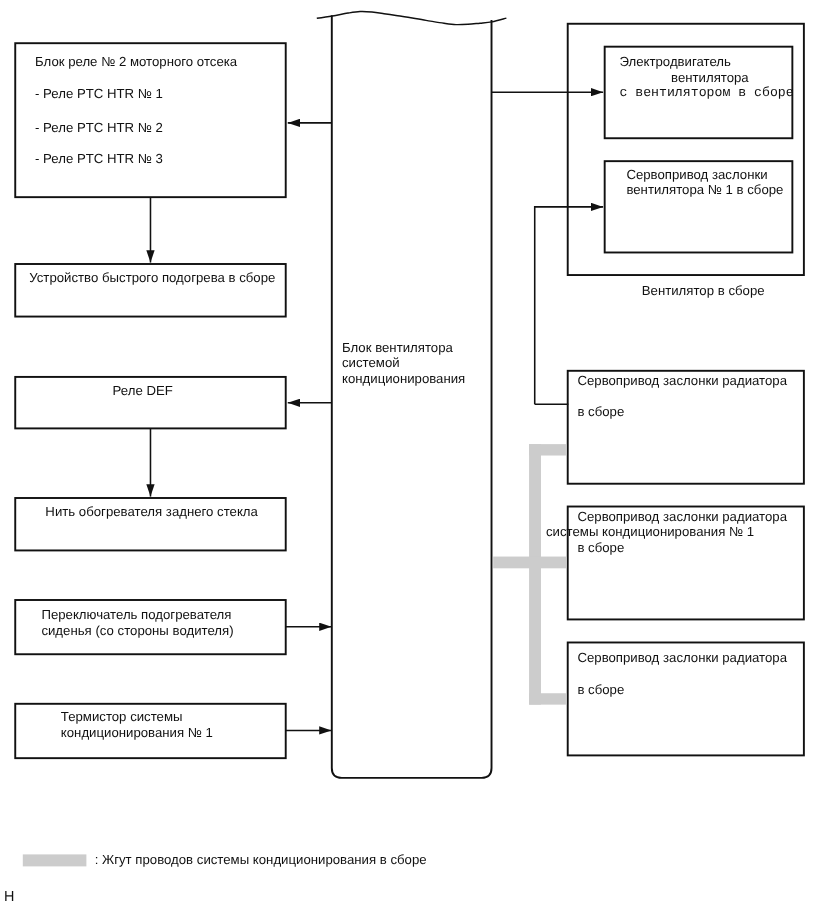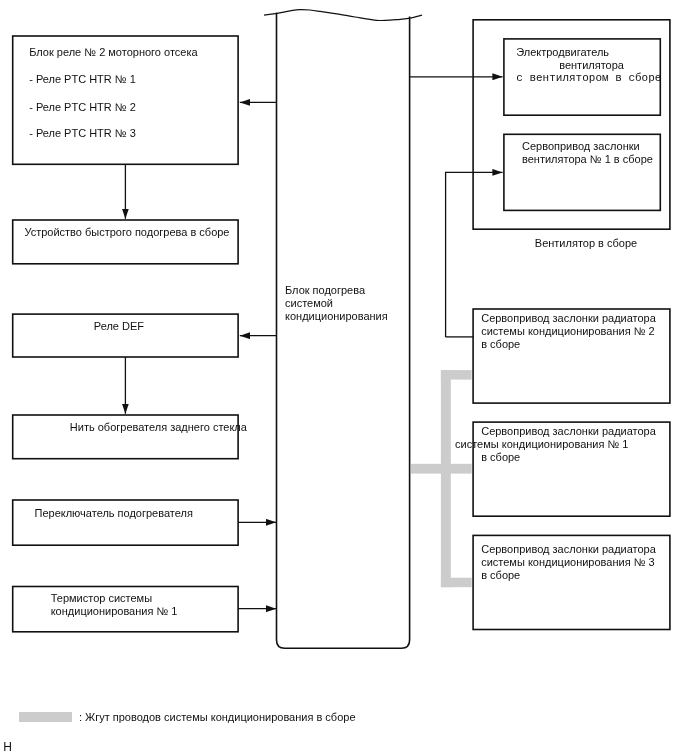--- a/index.html
+++ b/index.html
@@ -79,37 +79,36 @@
   <div class="hit" style="left:472.3px;top:421.3px;width:198.4px;height:95.7px;"></div>
   <div class="hit" style="left:472.3px;top:534.6px;width:198.4px;height:95.7px;"></div>
   <div class="hit" style="left:275.7px;top:12.0px;width:134.7px;height:637.1px;"></div>
 
   <div class="txt" style="left:29.2px;top:45.6px;">Блок реле № 2 моторного отсека</div>
   <div class="txt" style="left:29.2px;top:73.1px;">- Реле PTC HTR № 1</div>
   <div class="txt" style="left:29.2px;top:100.5px;">- Реле PTC HTR № 2</div>
   <div class="txt" style="left:29.2px;top:127.4px;">- Реле PTC HTR № 3</div>
   <div class="txt" style="left:24.4px;top:225.9px;">Устройство быстрого подогрева в сборе</div>
   <div class="txt" style="left:93.8px;top:319.8px;">Реле DEF</div>
-  <div class="txt" style="left:37.8px;top:420.7px;margin-left:32px;">Нить обогревателя заднего стекла</div>
+  <div class="txt" style="left:37.8px;top:420.7px;">Нить обогревателя заднего стекла</div>
   <div class="txt" style="left:34.5px;top:506.9px;">Переключатель подогревателя</div>
+  <div class="txt" style="left:34.5px;top:520.4px;">сиденья (со стороны водителя)</div>
   <div class="txt" style="left:50.7px;top:591.7px;">Термистор системы</div>
   <div class="txt" style="left:50.7px;top:605.1px;">кондиционирования № 1</div>
-  <div class="txt" style="left:285.0px;top:284.0px;">Блок подогрева</div>
+  <div class="txt" style="left:285.0px;top:284.0px;">Блок вентилятора</div>
   <div class="txt" style="left:285.0px;top:297.0px;">системой</div>
   <div class="txt" style="left:285.0px;top:310.0px;">кондиционирования</div>
   <div class="txt" style="left:516.2px;top:46.1px;">Электродвигатель</div>
   <div class="txt" style="left:516.2px;top:59.1px;margin-left:43px;">вентилятора</div>
   <div class="txt" style="left:516.2px;top:72.2px;font-family:Liberation Mono, monospace;">с вентилятором в сборе</div>
   <div class="txt" style="left:522.0px;top:140.0px;">Сервопривод заслонки</div>
   <div class="txt" style="left:522.0px;top:152.9px;text-align:right;">вентилятора № 1 в сборе</div>
   <div class="txt" style="left:534.8px;top:236.6px;">Вентилятор в сборе</div>
   <div class="txt" style="left:481.2px;top:312.0px;">Сервопривод заслонки радиатора</div>
-  <div class="txt" style="left:481.2px;top:325.1px;">системы кондиционирования № 2</div>
   <div class="txt" style="left:481.2px;top:338.2px;">в сборе</div>
   <div class="txt" style="left:481.2px;top:425.0px;">Сервопривод заслонки радиатора</div>
   <div class="txt" style="left:455px;top:438.1px;">системы кондиционирования № 1</div>
   <div class="txt" style="left:481.2px;top:451.3px;">в сборе</div>
   <div class="txt" style="left:481.2px;top:542.9px;">Сервопривод заслонки радиатора</div>
-  <div class="txt" style="left:481.2px;top:556.2px;">системы кондиционирования № 3</div>
   <div class="txt" style="left:481.2px;top:569.3px;">в сборе</div>
   <div class="txt" style="left:78.9px;top:710.5px;">: Жгут проводов системы кондиционирования в сборе</div>
   <div class="txt" style="left:3.3px;top:739.5px;font-size:12px;line-height:14px;">Н</div>
 </div>
 
 </body></html>

